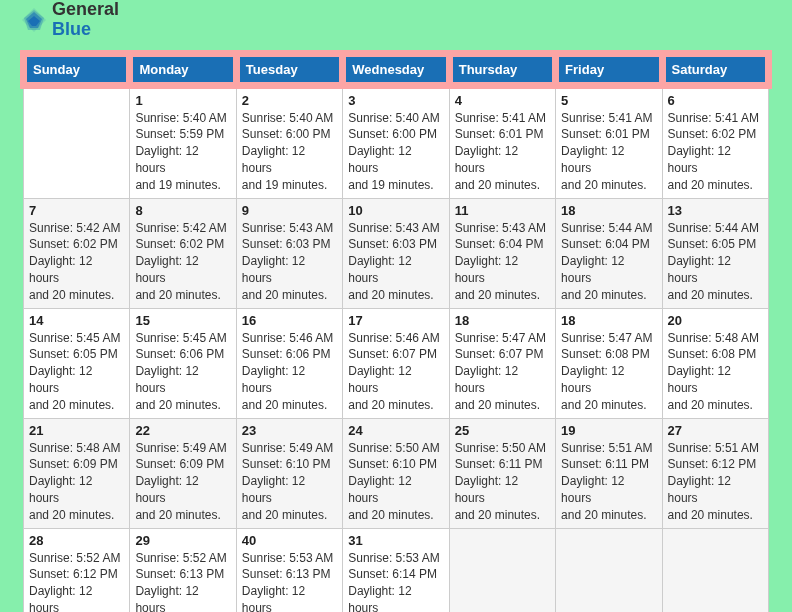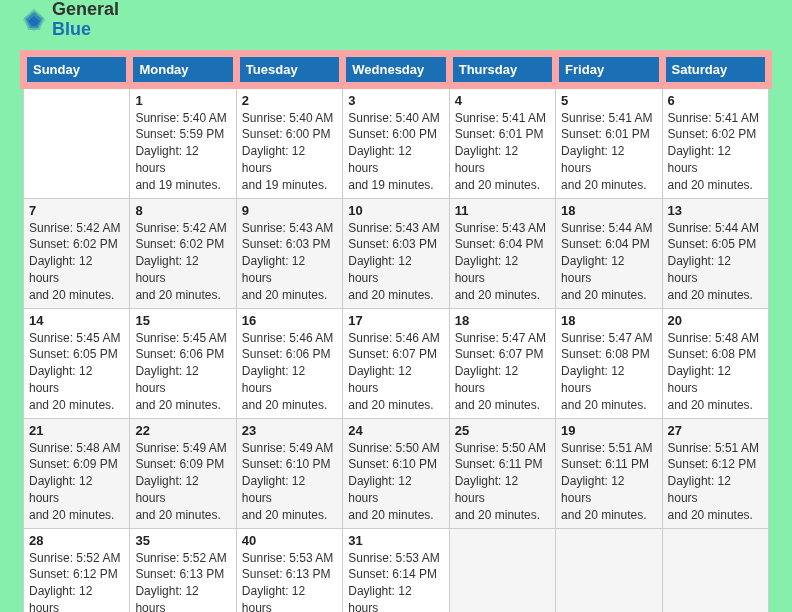--- a/index.html
+++ b/index.html
@@ -249,21 +249,21 @@
             <div class="day-num">27</div>
             <div class="day-info">Sunrise: 5:51 AM<br>Sunset: 6:12 PM<br>Daylight: 12 hours<br>and 20 minutes.</div>
           </td>
         </tr>
         <tr>
           <td>
             <div class="day-num">28</div>
             <div class="day-info">Sunrise: 5:52 AM<br>Sunset: 6:12 PM<br>Daylight: 12 hours<br>and 20 minutes.</div>
           </td>
           <td>
-            <div class="day-num">35</div>
+            <div class="day-num">29</div>
             <div class="day-info">Sunrise: 5:52 AM<br>Sunset: 6:13 PM<br>Daylight: 12 hours<br>and 20 minutes.</div>
           </td>
           <td>
             <div class="day-num">40</div>
             <div class="day-info">Sunrise: 5:53 AM<br>Sunset: 6:13 PM<br>Daylight: 12 hours<br>and 20 minutes.</div>
           </td>
           <td>
             <div class="day-num">31</div>
             <div class="day-info">Sunrise: 5:53 AM<br>Sunset: 6:14 PM<br>Daylight: 12 hours<br>and 20 minutes.</div>
           </td>

